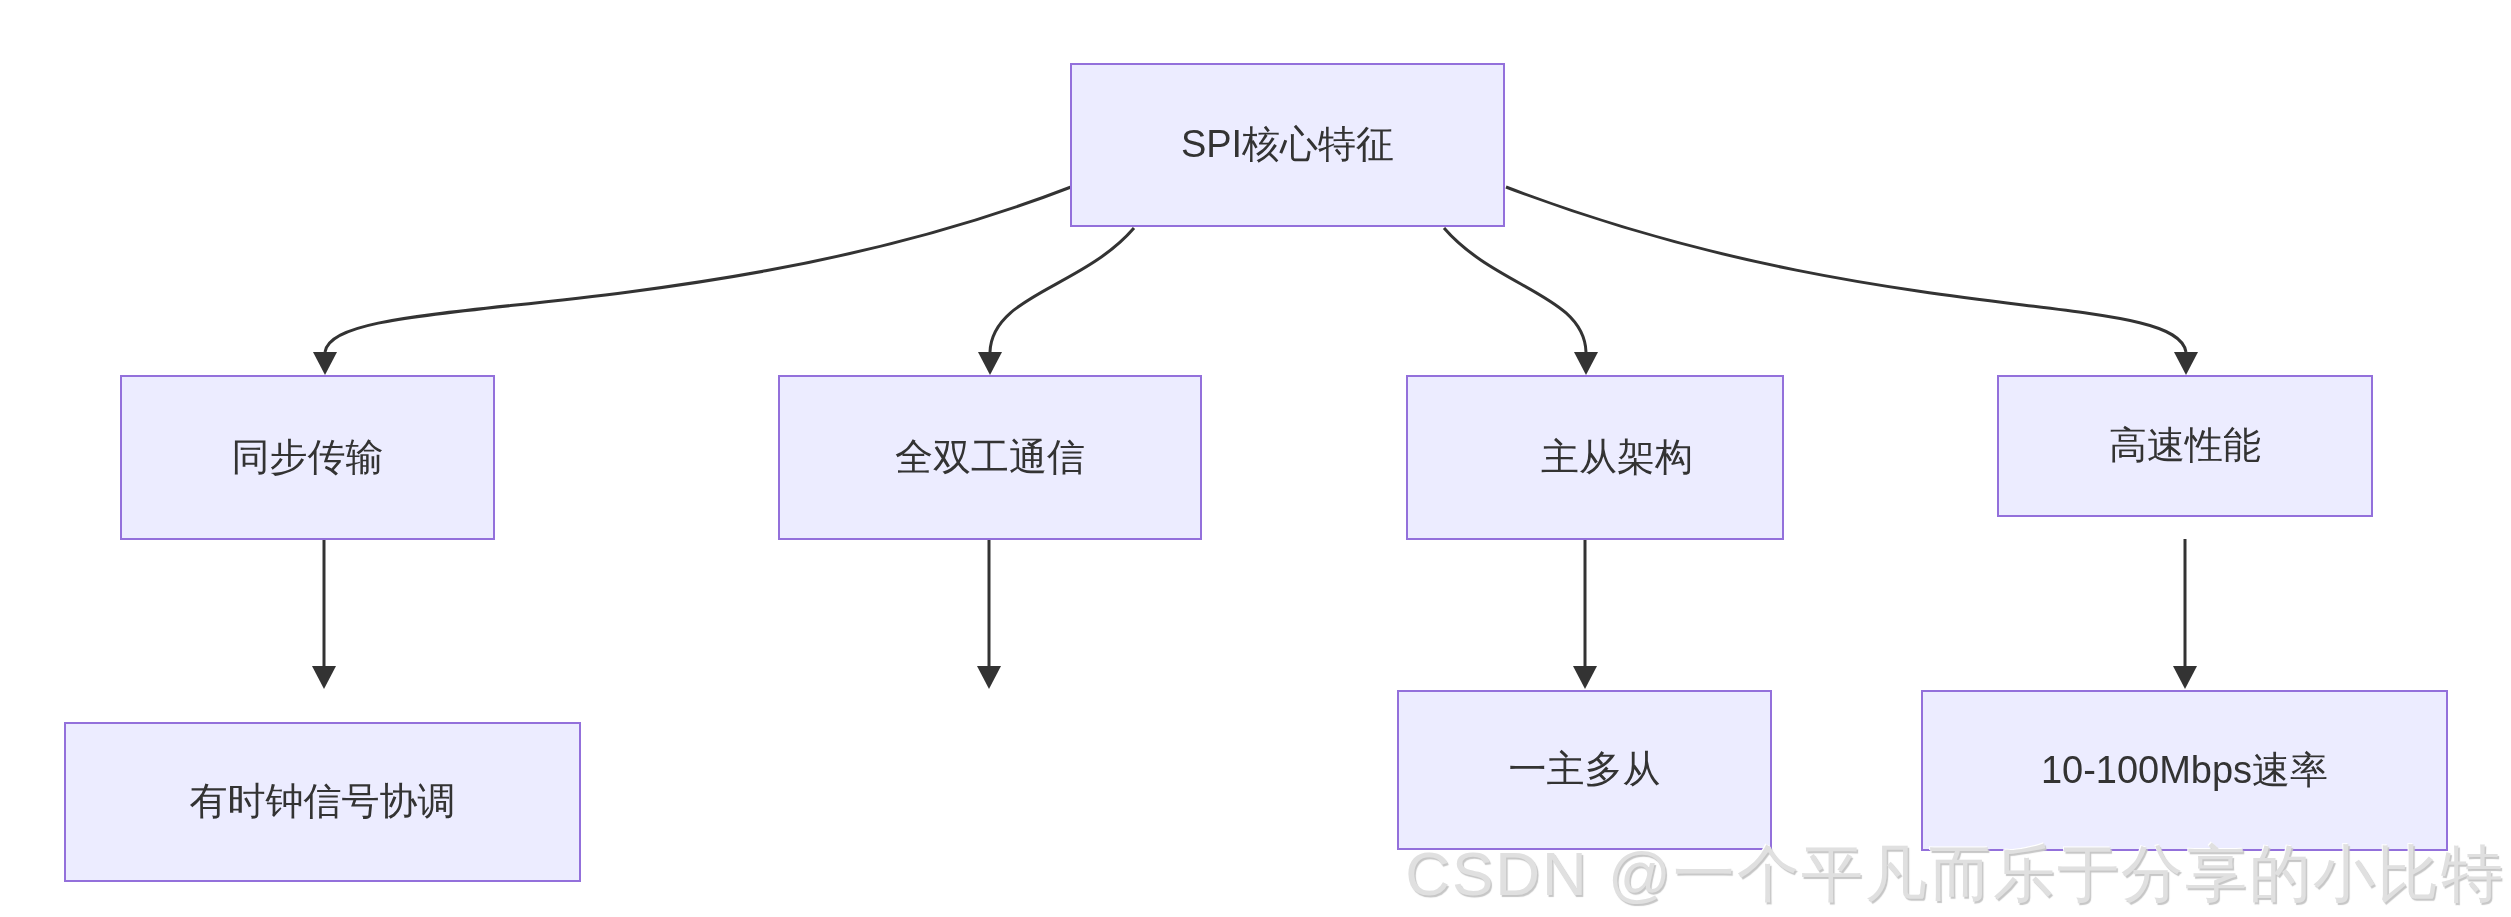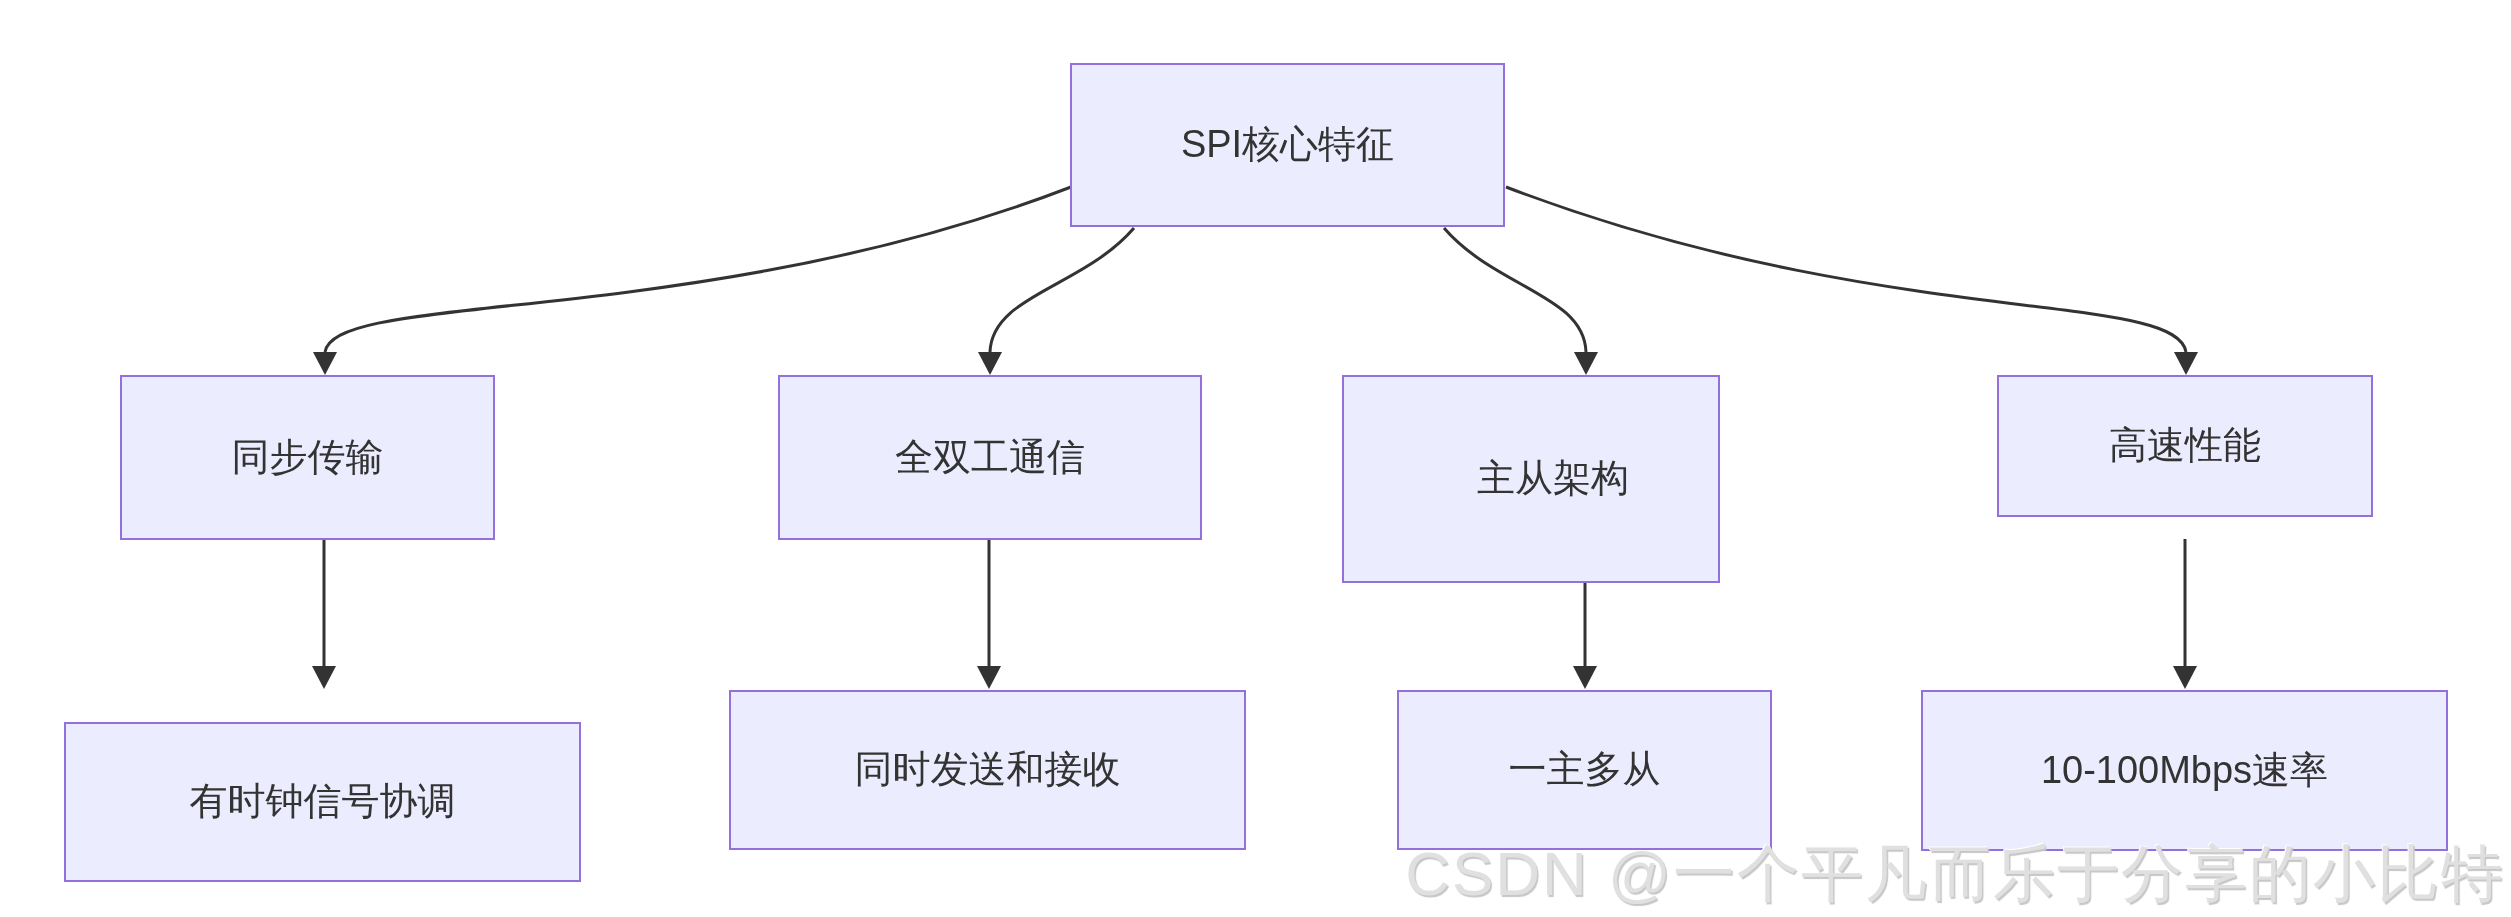--- a/index.html
+++ b/index.html
@@ -20,21 +20,21 @@
     border:2.5px solid var(--node-border,#9370DB);
     color:var(--node-text,#333333);
     font-size:38px;line-height:1.2;
     box-sizing:border-box;
     text-align:center;
   }
   
   .n-root{left:1070px;top:63px;  width:435px;height:164px;}
   .n-b1 {left:120px; top:375px; width:375px;height:165px;}
   .n-b2 {left:778px; top:375px; width:424px;height:165px;}
-  .n-b3 {left:1342px;top:375px; width:378px;height:208px;padding-left:44px;}
+  .n-b3 {left:1406px;top:375px; width:378px;height:165px;padding-left:44px;}
   .n-b4 {left:1997px;top:375px; width:376px;height:142px;}
   .n-d1 {left:64px;  top:690px; width:517px;height:160px;margin-top:32px;}
   .n-d2 {left:729px; top:690px; width:517px;height:160px;}
   .n-d3 {left:1397px;top:690px; width:375px;height:160px;}
   .n-d4 {left:1921px;top:690px; width:527px;height:161px;}
   .watermark{
     position:absolute;z-index:3;
     right:6px;bottom:1px;
     font-size:62px;letter-spacing:2px;
     color:var(--watermark,#E0E0E0);
@@ -81,23 +81,20 @@
   <div class="node n-b3">
     <span>主从架构</span>
   </div>
   <div class="node n-b4">
     <span>高速性能</span>
   </div>
 
   <div class="node n-d1">
     <span>有时钟信号协调</span>
   </div>
-  <div class="node n-d2">
-    <span>同时发送和接收</span>
-  </div>
   <div class="node n-d3">
     <span>一主多从</span>
   </div>
   <div class="node n-d4">
     <span>10-100Mbps速率</span>
   </div>
 
   <div class="watermark">CSDN @一个平凡而乐于分享的小比特</div>
 
 </div>

